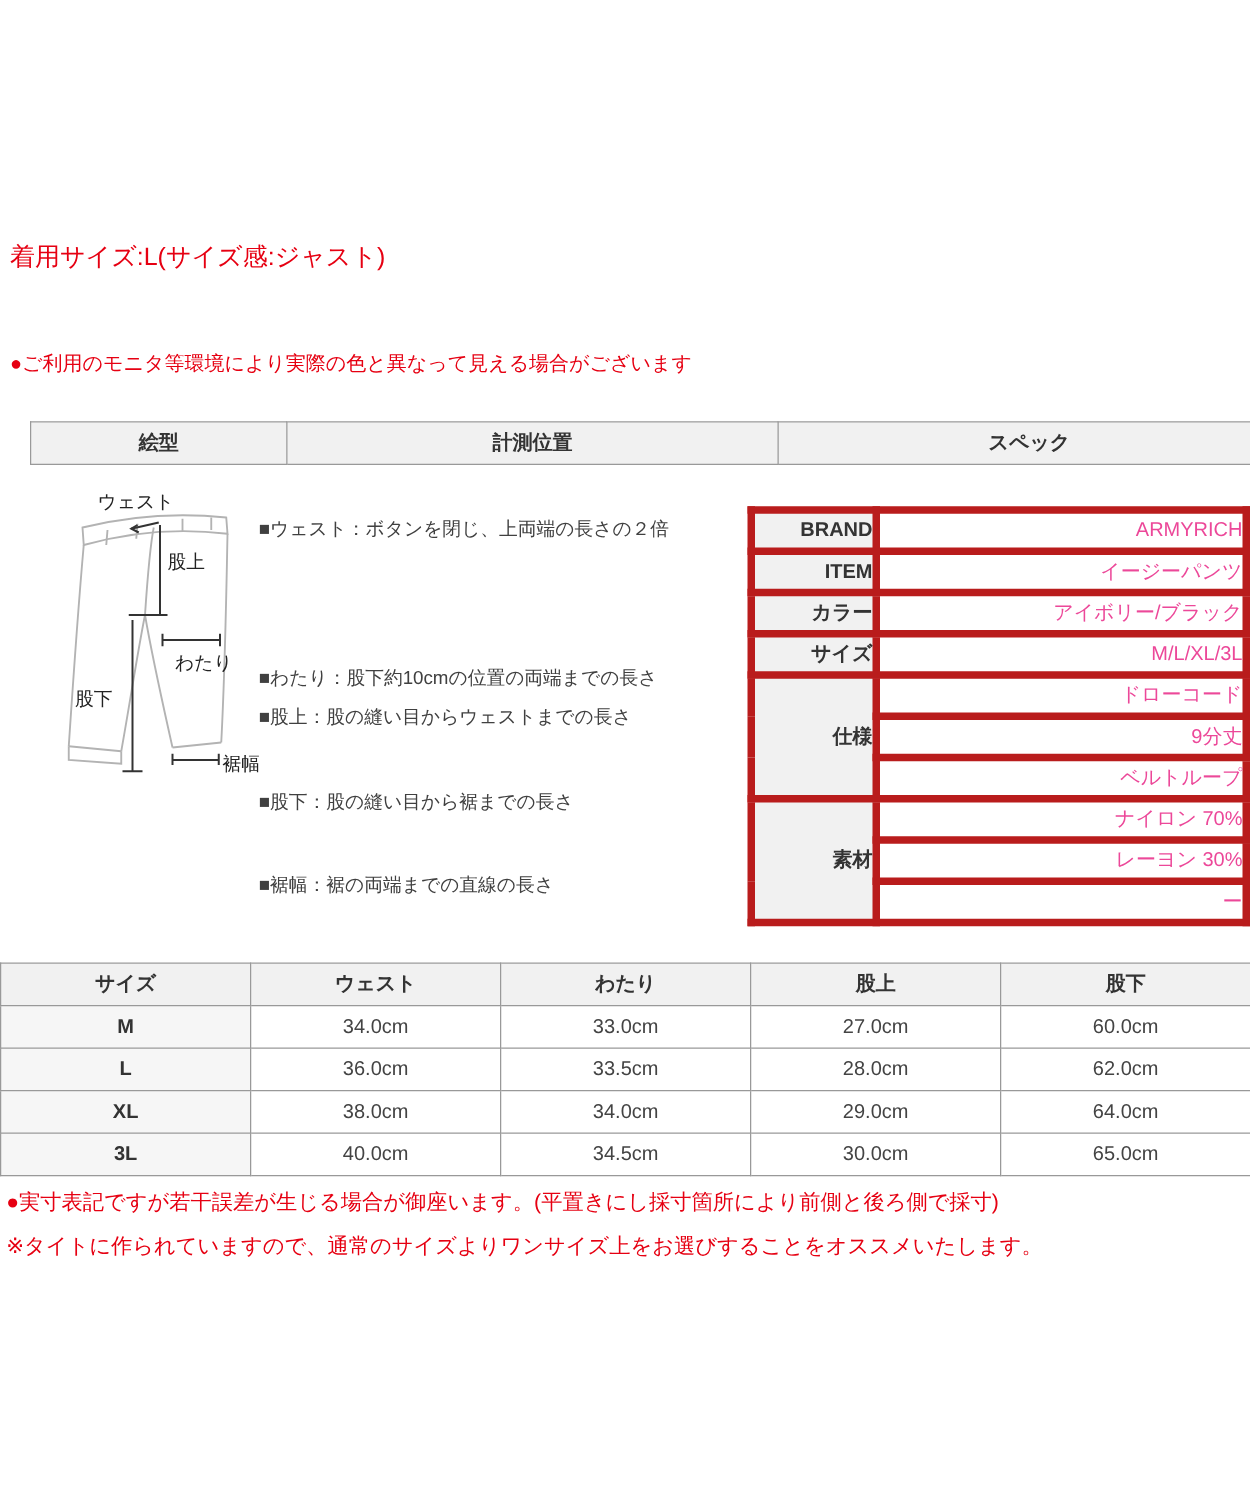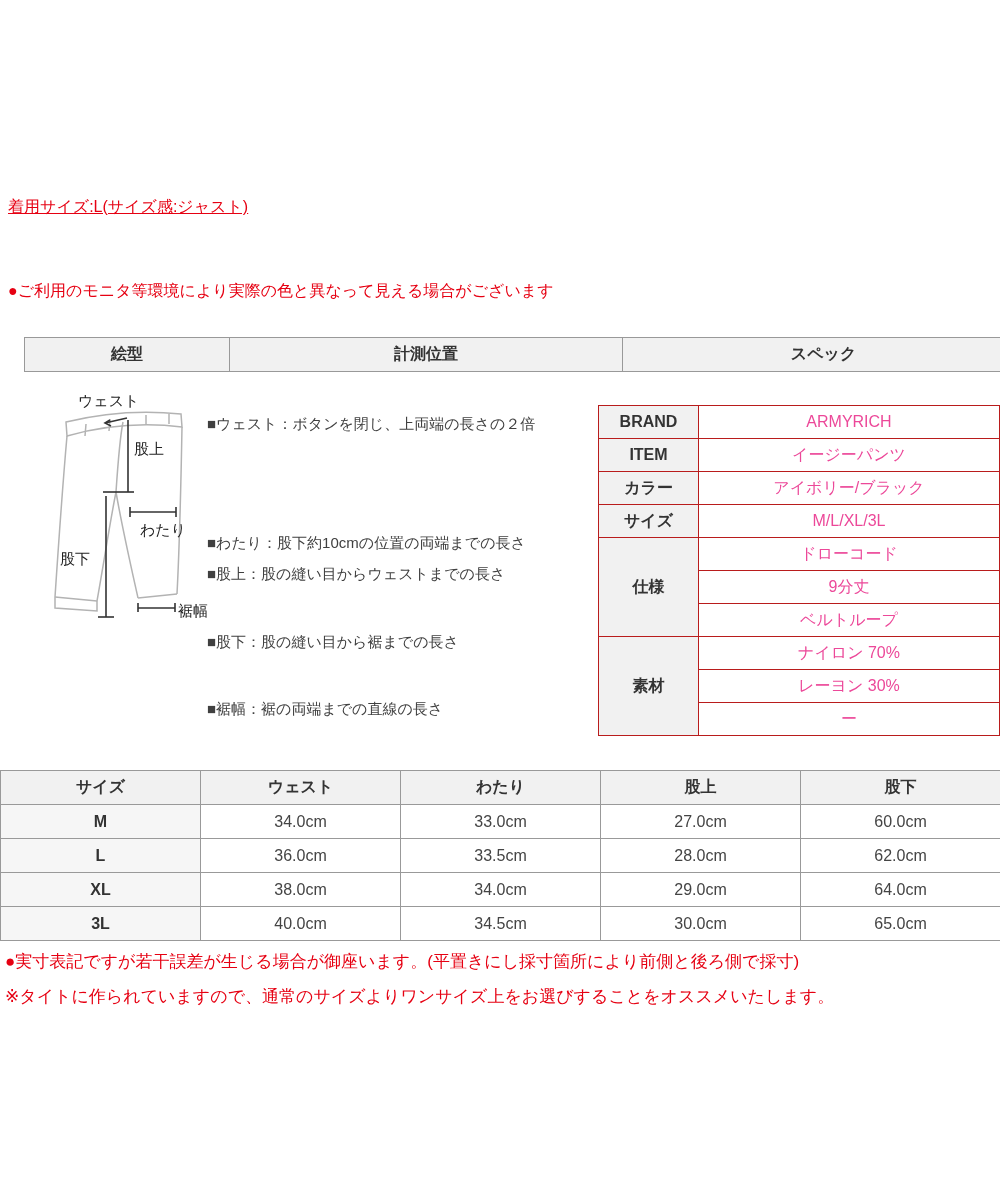--- a/index.html
+++ b/index.html
@@ -8,21 +8,21 @@
     width: 1000px; height: 1200px;
     position: relative;
     font-family: "Liberation Sans", "DejaVu Sans", sans-serif;
     color: #555;
   }
   .red { color: #e60012; }
 
   
   .wearing-block {
     position: absolute; left: 8px; top: 190px;
-    font-size: 16px; line-height: 33px; text-decoration: underline;
+    font-size: 20px; line-height: 33px;
   }
   .monitor-note {
     position: absolute; left: 8px; top: 281px;
     font-size: 16px;
   }
 
   
   .measure-header {
     position: absolute; left: 0; top: 337px;
     width: 1000px; border-collapse: collapse;
@@ -63,22 +63,22 @@
   .desc-item.d2 { top: 186px; }
   .desc-item.d3 { top: 254px; }
   .desc-item.d4 { top: 321px; }
 
   
   .spec-table {
     position: absolute; left: 598px; top: 405px;
     width: 402px; border-collapse: collapse; table-layout: fixed;
   }
   .spec-table th, .spec-table td {
-    border: 1px solid #b91c1c; height: 33px;
-    text-align: center; vertical-align: middle; font-size: 16px;
+    border: 6px solid #b91c1c; height: 33px;
+    text-align: right; vertical-align: middle; font-size: 16px;
   }
   .spec-table th {
     width: 100px; background: #f1f1f1; font-weight: bold; color: #333;
   }
   .spec-table td { background: #fff; color: #ec4899; }
 
   
   .size-table {
     position: absolute; left: 0; top: 770px;
     width: 1000px; border-collapse: collapse; table-layout: fixed;

